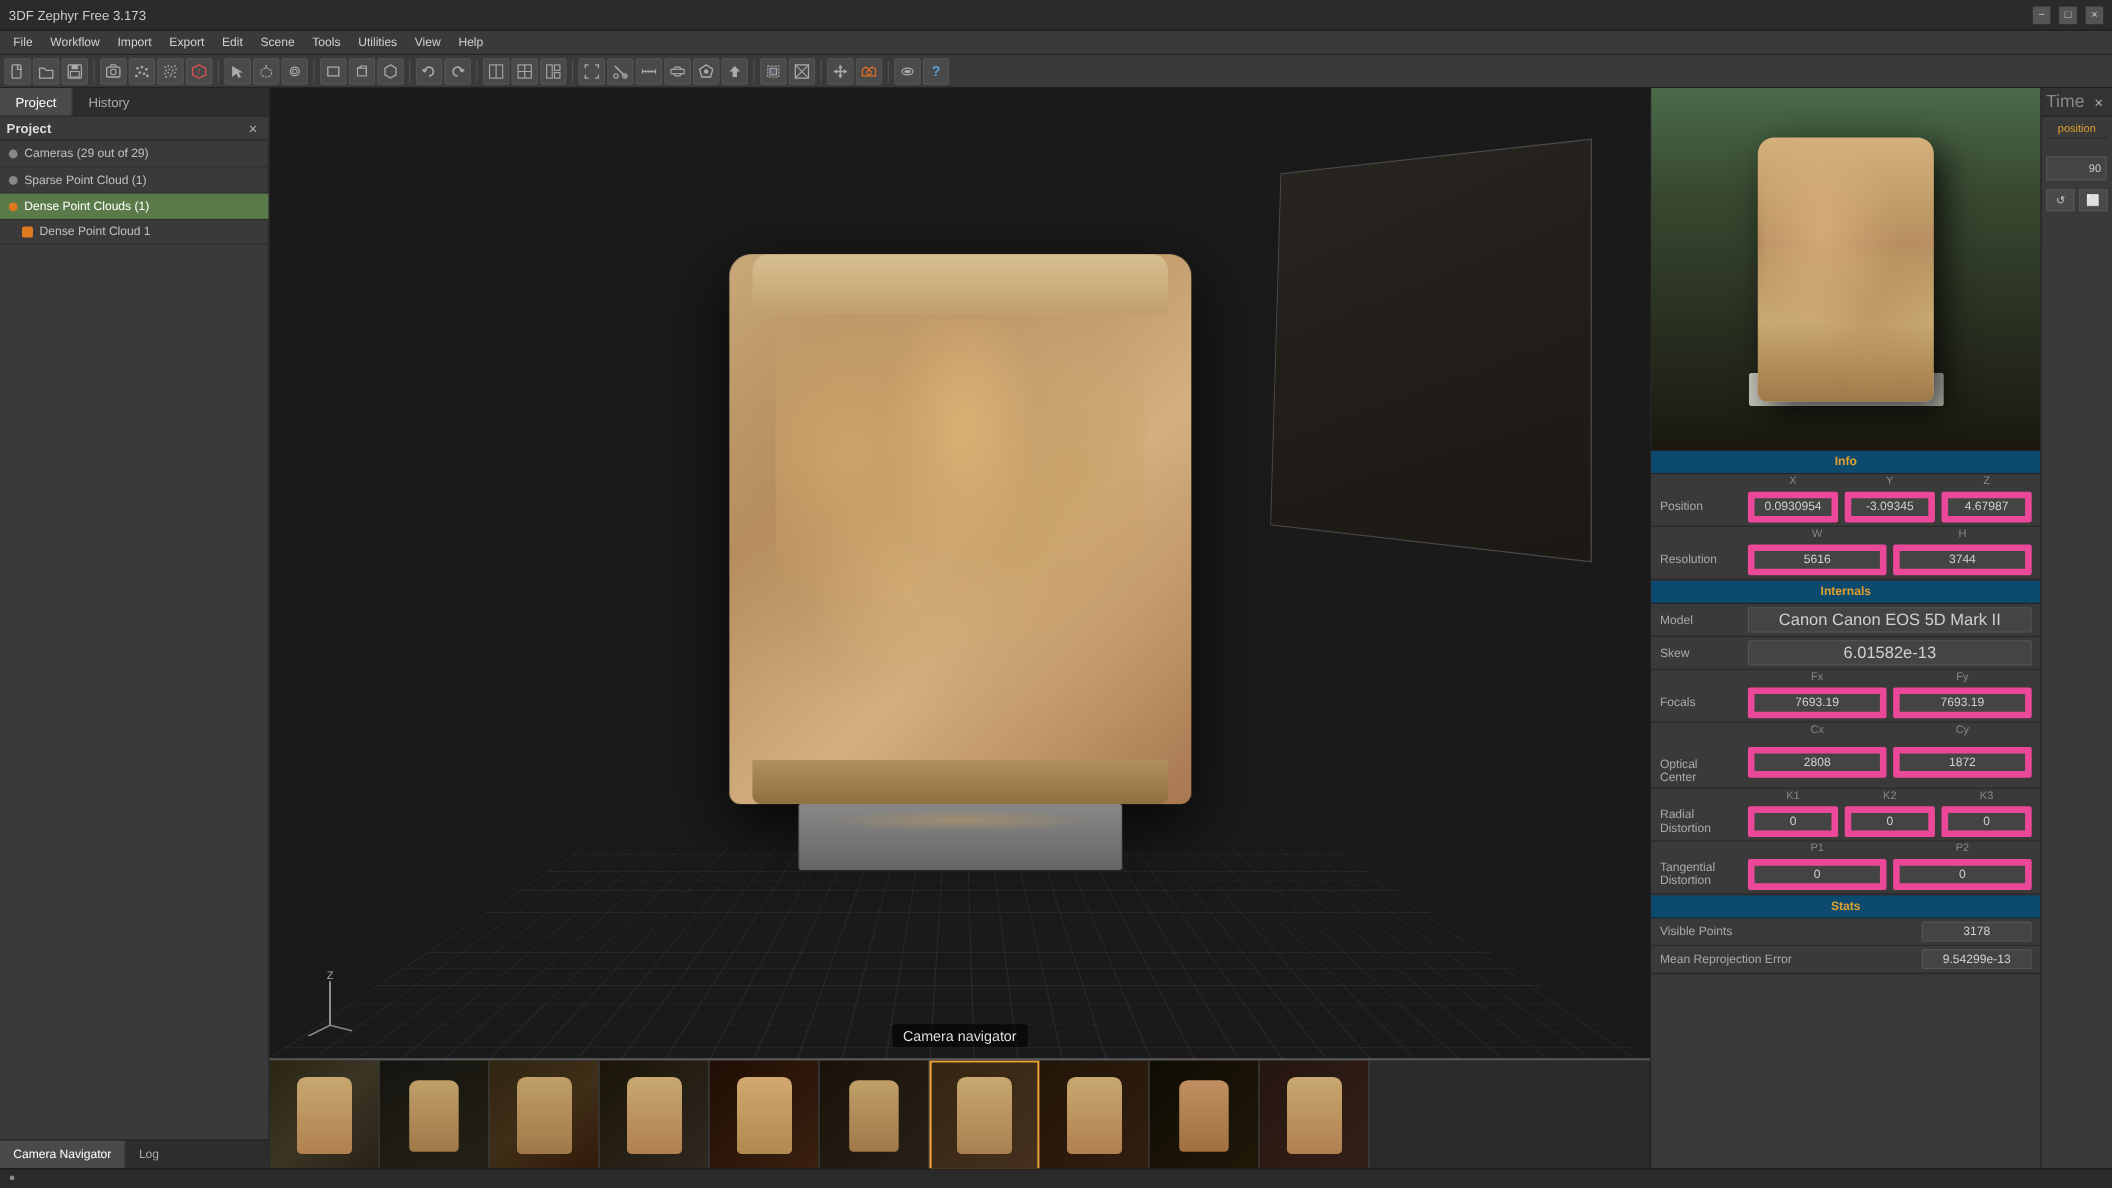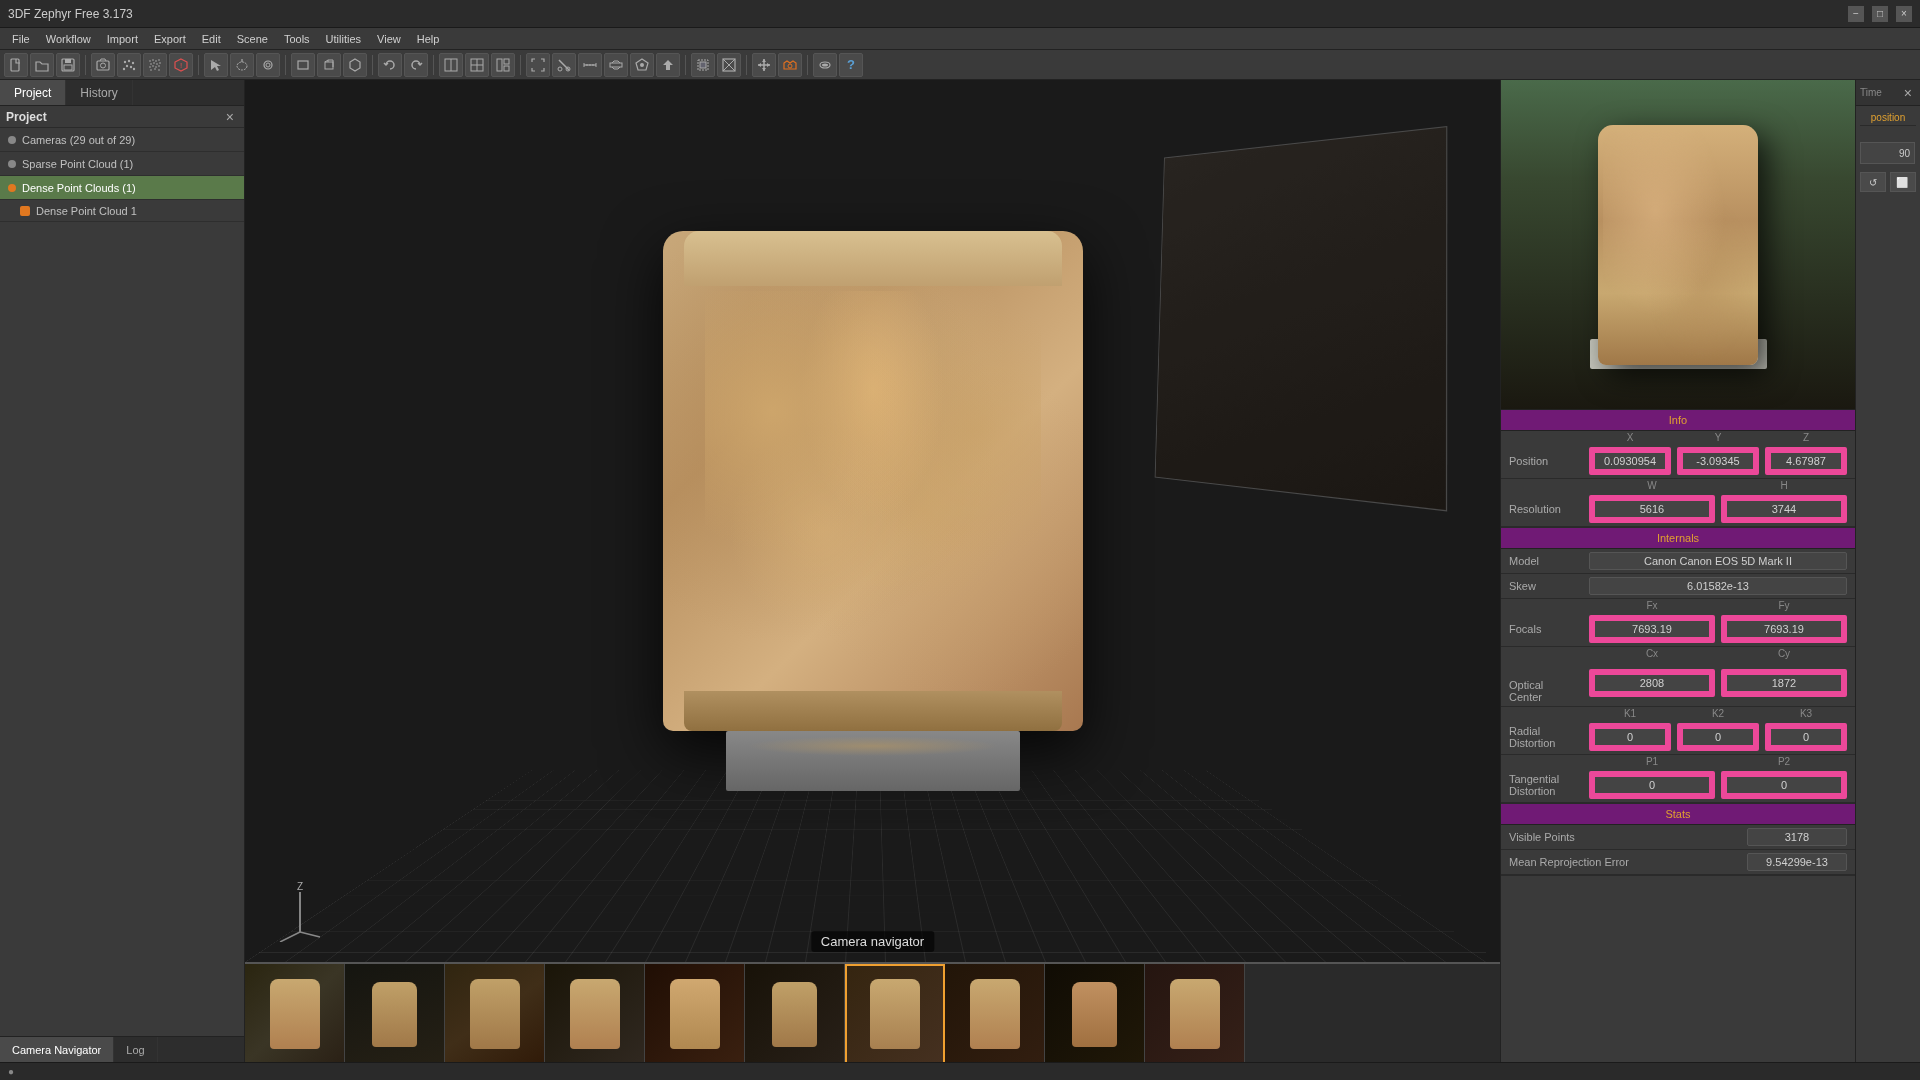--- a/index.html
+++ b/index.html
@@ -376,24 +376,24 @@
     #info-section {
       flex: 1;
       overflow-y: auto;
       overflow-x: hidden;
     }
     .panel-section {
       border-bottom: 1px solid #2a2a2a;
     }
     .panel-section-header {
       padding: 4px 8px;
-      background: #701a75;
+      background: #0c4a6e;
       color: #e0a030;
       font-size: 11px;
-      font-weight: normal;
+      font-weight: bold;
       text-align: center;
       border-bottom: 1px solid #222;
     }
     .info-row {
       display: flex;
       align-items: center;
       padding: 3px 8px;
       border-bottom: 1px solid #2a2a2a;
       min-height: 24px;
     }
@@ -416,21 +416,21 @@
       font-size: 11px;
       color: #d0d0d0;
       text-align: center;
       border-radius: 2px;
     }
     .info-value-full {
       flex: 1;
       background: #444;
       border: 1px solid #555;
       padding: 2px 8px;
-      font-size: 11px;
+      font-size: 15px;
       color: #d0d0d0;
       border-radius: 2px;
       text-align: center;
     }
     .info-coord-header {
       display: flex;
       padding: 1px 8px 1px 88px;
       gap: 6px;
     }
     .coord-header {
@@ -1061,21 +1061,21 @@
           <span class="stats-label">Mean Reprojection Error</span>
           <div class="stats-value">9.54299e-13</div>
         </div>
       </div>
 
     </div>
   </div>
 
   <div id="far-right-panel">
     <div class="far-right-header">
-      <span style="font-size:10px;color:#888;">Time</span>
+      <span style="font-size:16px;color:#888;">Time</span>
       <button class="panel-close-btn">×</button>
     </div>
     <div class="far-right-content">
       <div class="far-right-section-header">position</div>
       <div style="margin-top:4px;">
         <input type="text" class="far-right-input" value="90" style="width: 55px; background: rgb(68, 68, 68); border: 1px solid rgb(85, 85, 85); color: rgb(204, 204, 204); font-size: 10px; text-align: right; padding: 2px 4px; margin-top: 12px;">
       </div>
       <div style="display:flex;gap:3px;margin-top:6px;justify-content:center;">
         <button class="far-btn">↺</button>
         <button class="far-btn">⬜</button>

